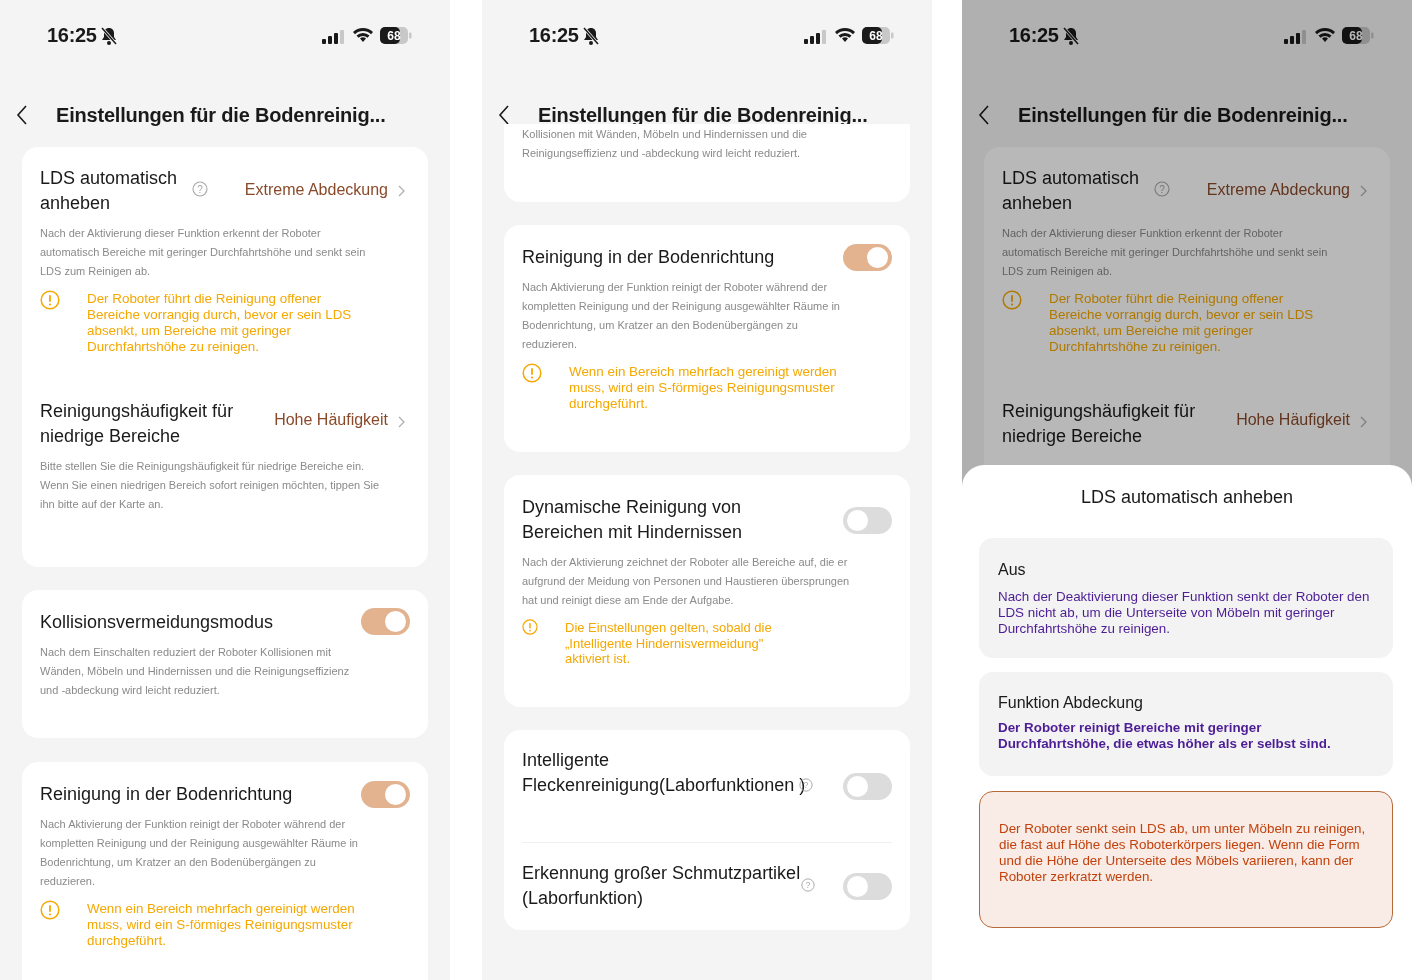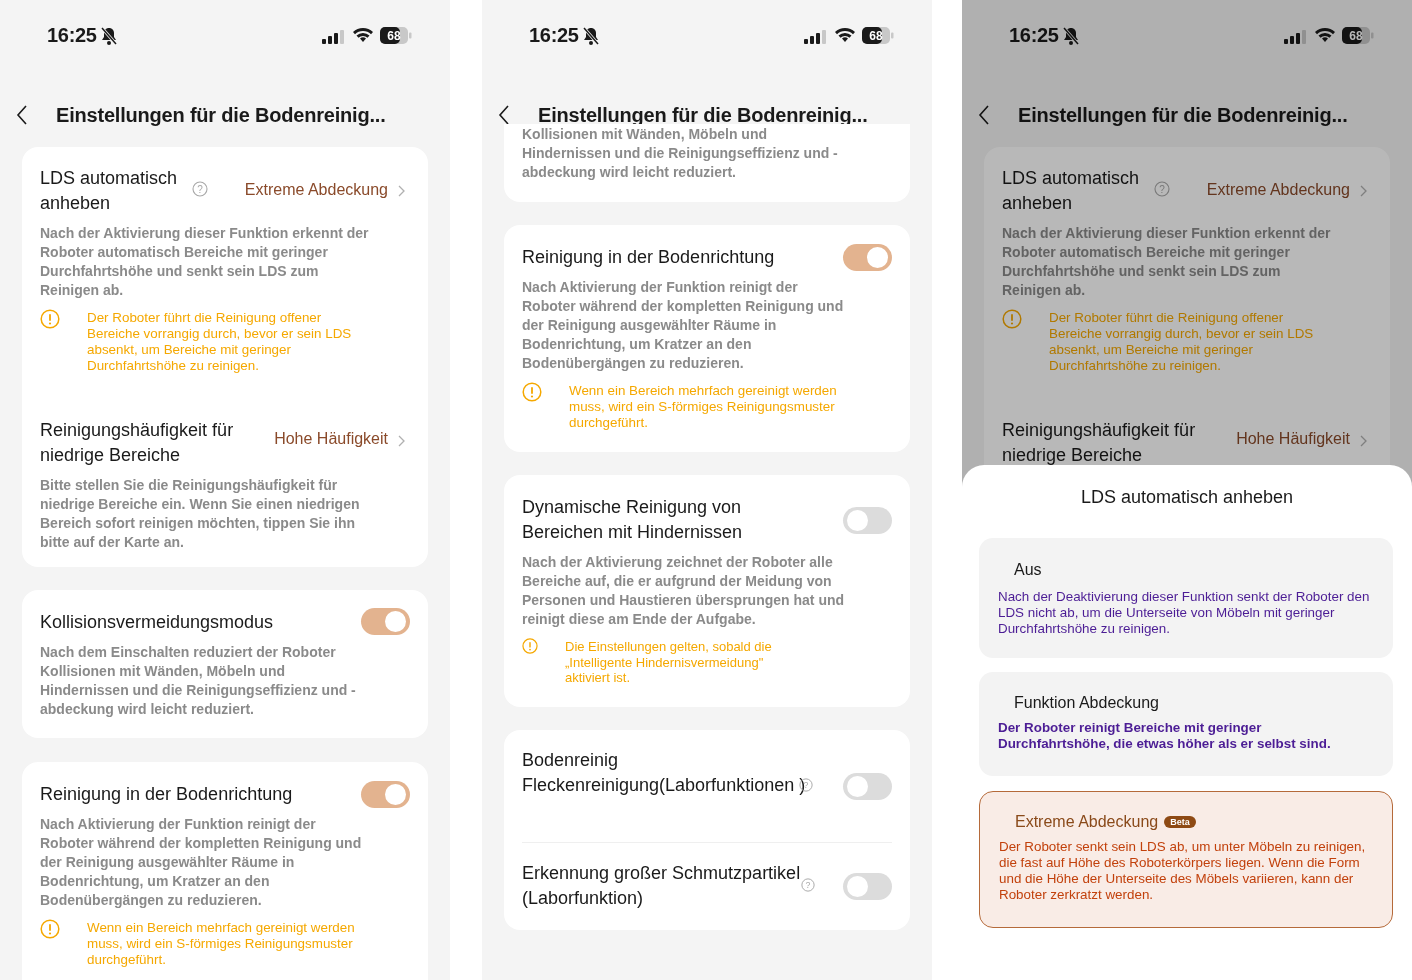--- a/index.html
+++ b/index.html
@@ -18,40 +18,40 @@
   .wifi { position: absolute; left: 352px; top: 27px; width: 22px; height: 16px; }
   .battery { position: absolute; left: 380px; top: 27px; width: 32px; height: 17px; }
 
   .navbar { position: absolute; top: 72px; left: 0; right: 0; height: 36px; margin-top: 28px; }
   .back { position: absolute; left: 14px; top: 2px; width: 16px; height: 26px; cursor: pointer; }
   .title { position: absolute; left: 56px; top: 4px; font-size: 20px; font-weight: bold; letter-spacing: -0.2px; white-space: nowrap; }
 
   .card { position: absolute; left: 22px; width: 406px; background: #ffffff; border-radius: 16px; }
   .row { position: relative; padding: 0 18px; }
   .row-title { font-size: 18px; line-height: 25px; color: #1a1a1a; }
-  .row-desc { font-size: 14px; line-height: 19px; color: #8a8a8a; margin-top: 8px; font-weight: bold; }
+  .row-desc { font-size: 11px; line-height: 19px; color: #8a8a8a; margin-top: 8px; }
   .warn { display: flex; margin-top: 10px; color: #f5a800; font-size: 13.4px; line-height: 16px; gap: 20px; }
   .warn-icon { flex: 0 0 20px; width: 20px; height: 20px; margin-right: 7px; margin-top: -1px; }
   .value { position: absolute; right: 40px; font-size: 16px; color: #8a4a2a; white-space: nowrap; cursor: pointer; }
   .chev { position: absolute; right: 22px; width: 10px; height: 14px; }
   .qmark { position: absolute; width: 16px; height: 16px; }
   .toggle { position: absolute; right: 18px; width: 49px; height: 27px; border-radius: 14px; cursor: pointer; }
   .toggle.on { background: #e3b38f; }
   .toggle.off { background: #dcdcdc; }
   .knob { position: absolute; top: 3px; width: 21px; height: 21px; border-radius: 50%; background: #fff; }
   .toggle.on .knob { right: 4px; }
   .toggle.off .knob { left: 4px; }
   .divider { height: 1px; background: #efefef; margin: 0 18px; }
 
   
   .dim { position: absolute; inset: 0; background: rgba(0,0,0,0.28); }
   .sheet { position: absolute; left: 0; right: 0; top: 465px; bottom: 0; background: #ffffff; border-radius: 22px 22px 0 0; }
   .sheet-title { position: absolute; top: 22px; left: 0; right: 0; text-align: center; font-size: 18px; color: #1a1a1a; }
   .opt { position: absolute; left: 17px; width: 414px; background: #f3f3f3; border-radius: 14px; padding: 0 19px; cursor: pointer; }
-  .opt-title { font-size: 16px; color: #1a1a1a; margin-left: 16px; }
+  .opt-title { font-size: 16px; color: #1a1a1a; }
   .opt-desc { font-size: 13.4px; line-height: 16px; color: #4c1d95; margin-top: 10px; }
   .opt.sel { background: #f9ece6; border: 1.5px solid #b56a3a; }
   .opt.sel .opt-title { color: #8a4a1a; }
   .opt.sel .opt-desc { color: #c2410c; }
   .beta { display: inline-block; background: #8e4a14; color: #fff; font-size: 9px; font-weight: bold; border-radius: 8px; padding: 1px 6px; margin-left: 6px; vertical-align: 2px; }
 </style>
 </head>
 <body>
 
 <div class="panel" id="p1">
@@ -219,21 +219,21 @@
             <rect x="9.1" y="5" width="1.8" height="7" rx="0.9" fill="#f5a800"></rect>
             <circle cx="10" cy="14.5" r="1.1" fill="#f5a800"></circle>
           </svg>
         <span>Die Einstellungen gelten, sobald die „Intelligente Hindernisvermeidung" aktiviert ist.</span>
       </div>
     </div>
   </div>
 
   <div class="card" style="top:730px;height:200px;">
     <div class="row" style="padding-top:18px;height:112px;">
-      <div class="row-title" style="width:290px;">Bodenreinig Fleckenreinigung(Laborfunktionen )</div>
+      <div class="row-title" style="width:290px;">Intelligente Fleckenreinigung(Laborfunktionen )</div>
       <svg class="qmark" style="left:295px;top:48px;width:14px;height:14px;" viewBox="0 0 16 16">
           <circle cx="8" cy="8" r="7" stroke="#a8a8a8" stroke-width="1.1" fill="none"></circle>
           <text x="8" y="11.5" text-anchor="middle" font-size="10" fill="#a8a8a8" font-family="Liberation Sans, sans-serif">?</text>
         </svg>
       <div class="toggle off" style="top:43px;">
           <span class="knob"></span>
         </div>
     </div>
     <div class="divider"></div>
     <div class="row" style="padding-top:18px;">
@@ -322,17 +322,16 @@
       <div class="opt-title">Aus</div>
       <div class="opt-desc">Nach der Deaktivierung dieser Funktion senkt der Roboter den LDS nicht ab, um die Unterseite von Möbeln mit geringer Durchfahrtshöhe zu reinigen.</div>
     </div>
 
     <div class="opt" style="top:207px;height:104px;padding-top:22px;">
       <div class="opt-title">Funktion Abdeckung</div>
       <div class="opt-desc" style="margin-top:8px;font-weight:bold;">Der Roboter reinigt Bereiche mit geringer Durchfahrtshöhe, die etwas höher als er selbst sind.</div>
     </div>
 
     <div class="opt sel" style="top:326px;height:137px;padding-top:21px;">
-      <div class="opt-title"><span>Extreme Abdeckung</span><span class="beta">Beta</span></div>
       <div class="opt-desc" style="margin-top:8px;">Der Roboter senkt sein LDS ab, um unter Möbeln zu reinigen, die fast auf Höhe des Roboterkörpers liegen. Wenn die Form und die Höhe der Unterseite des Möbels variieren, kann der Roboter zerkratzt werden.</div>
     </div>
   </div>
 </div>
 
 </body></html>

